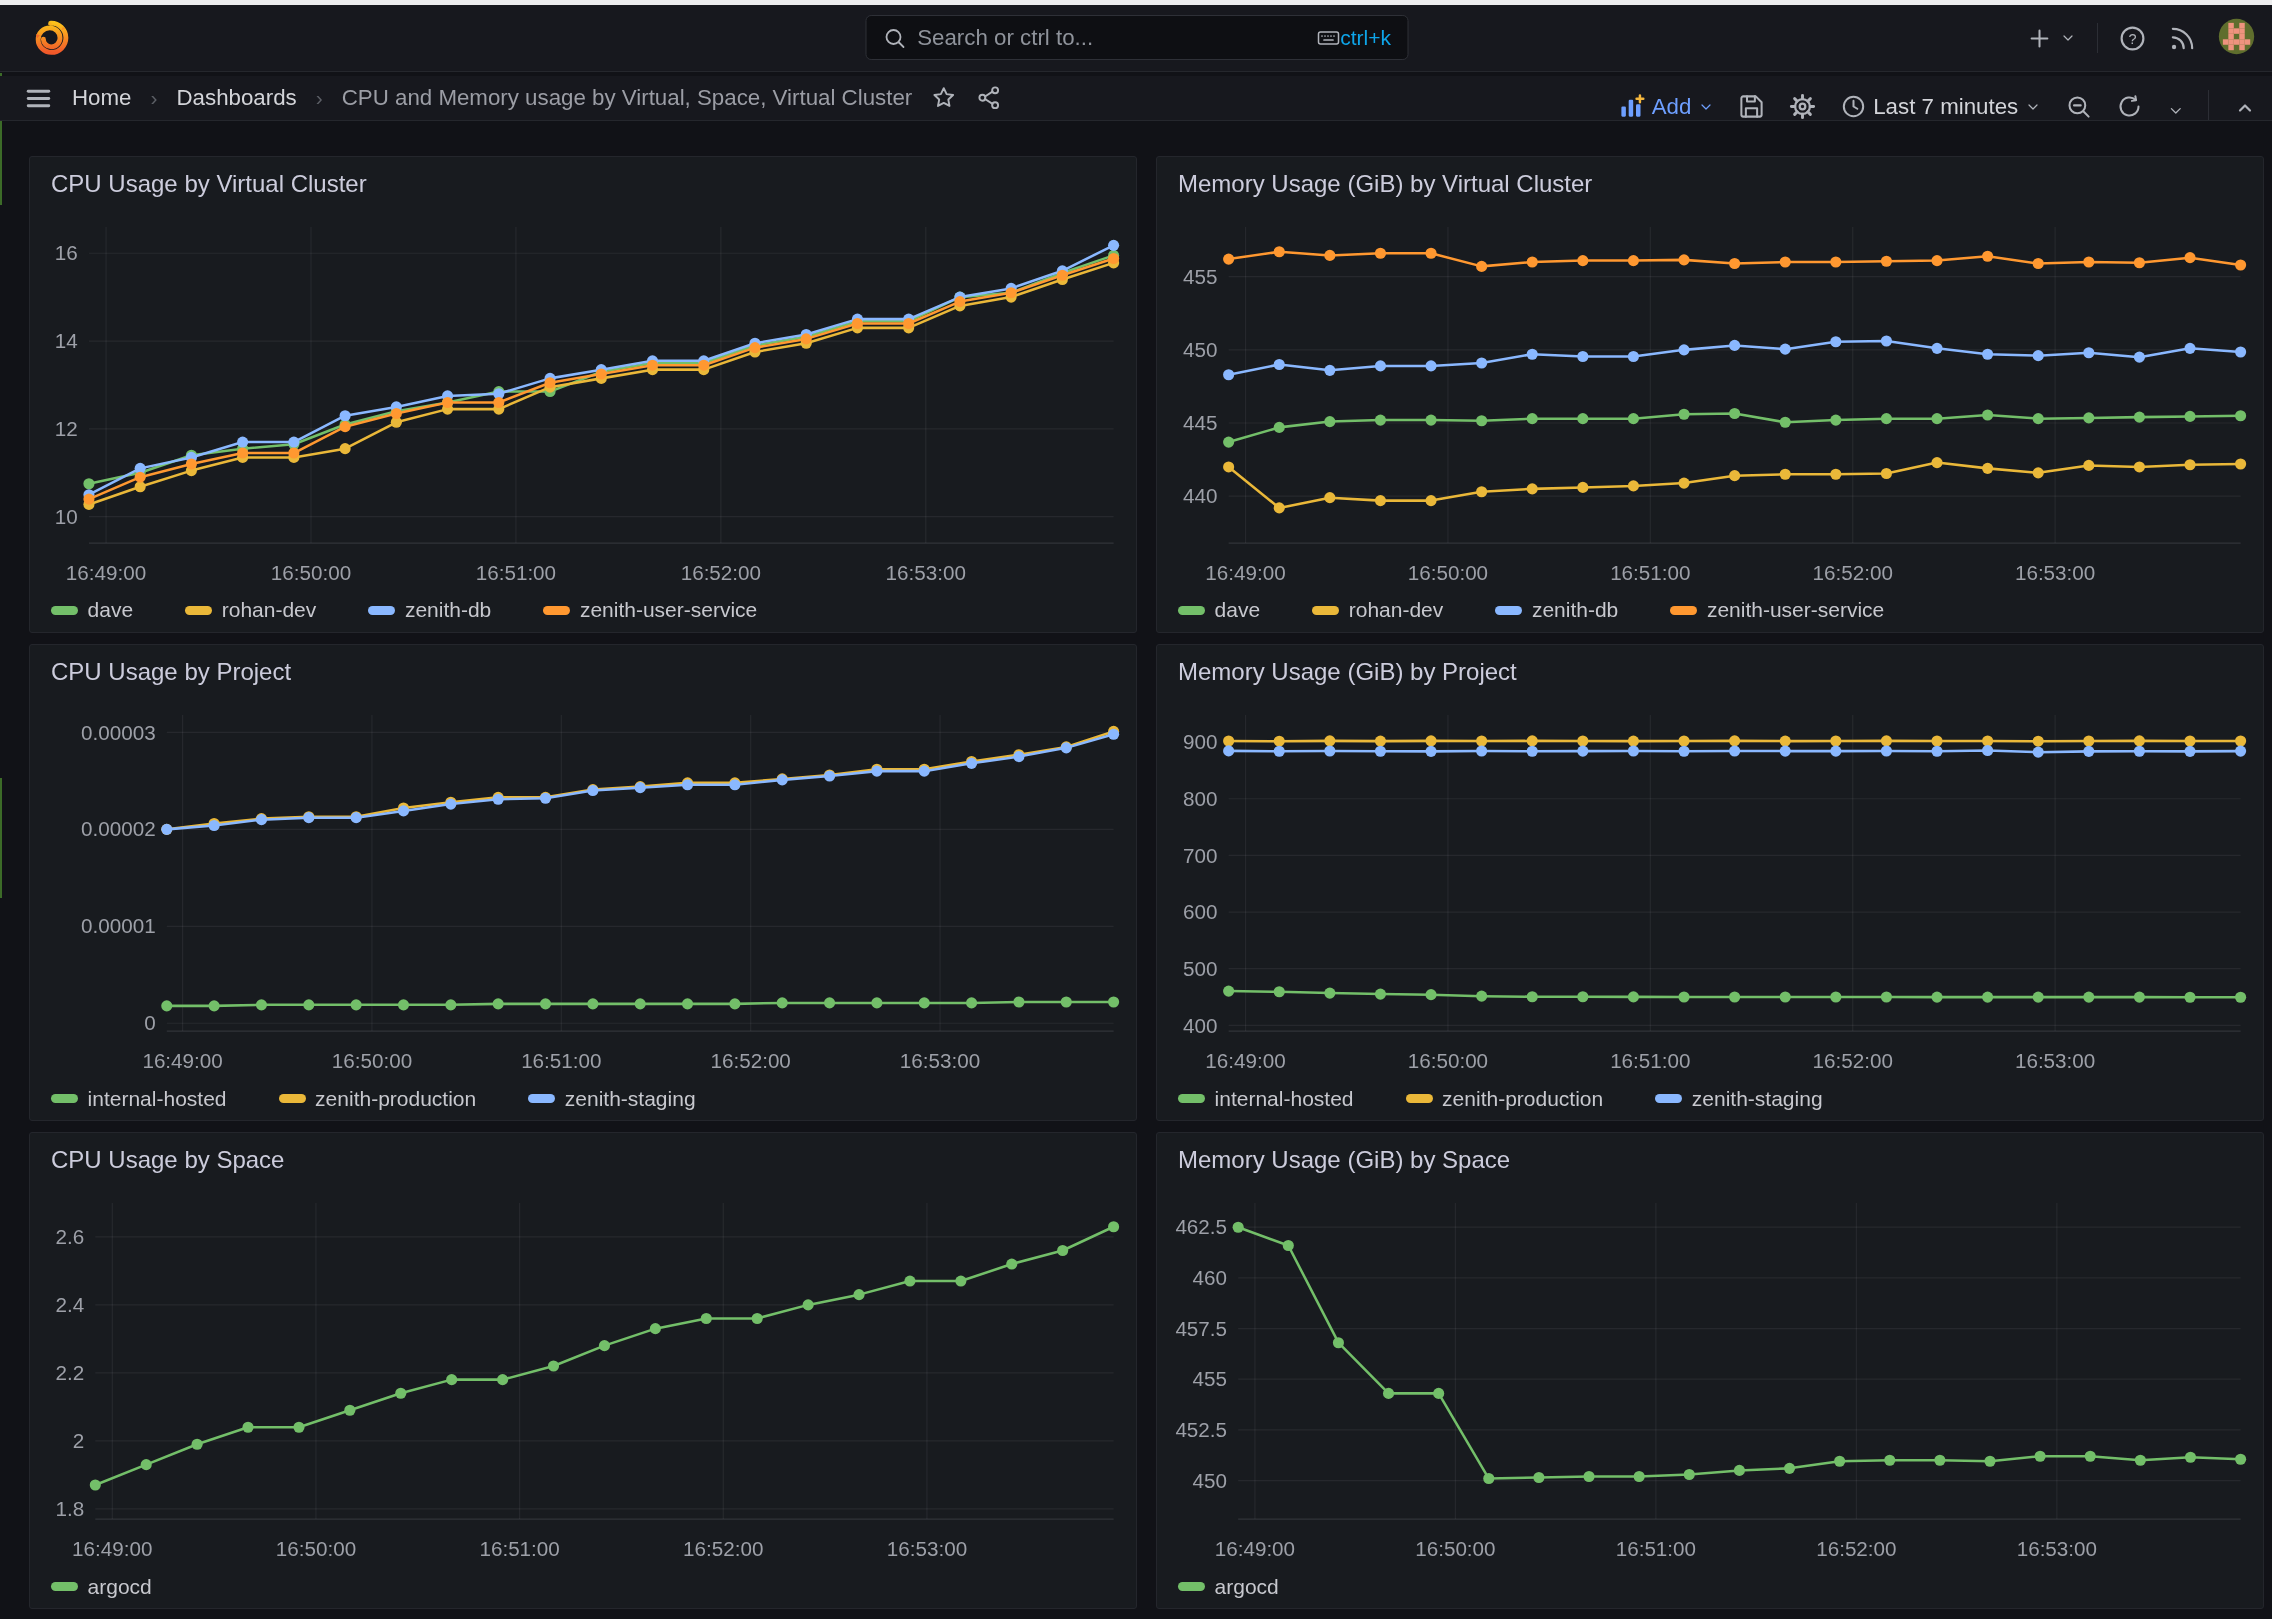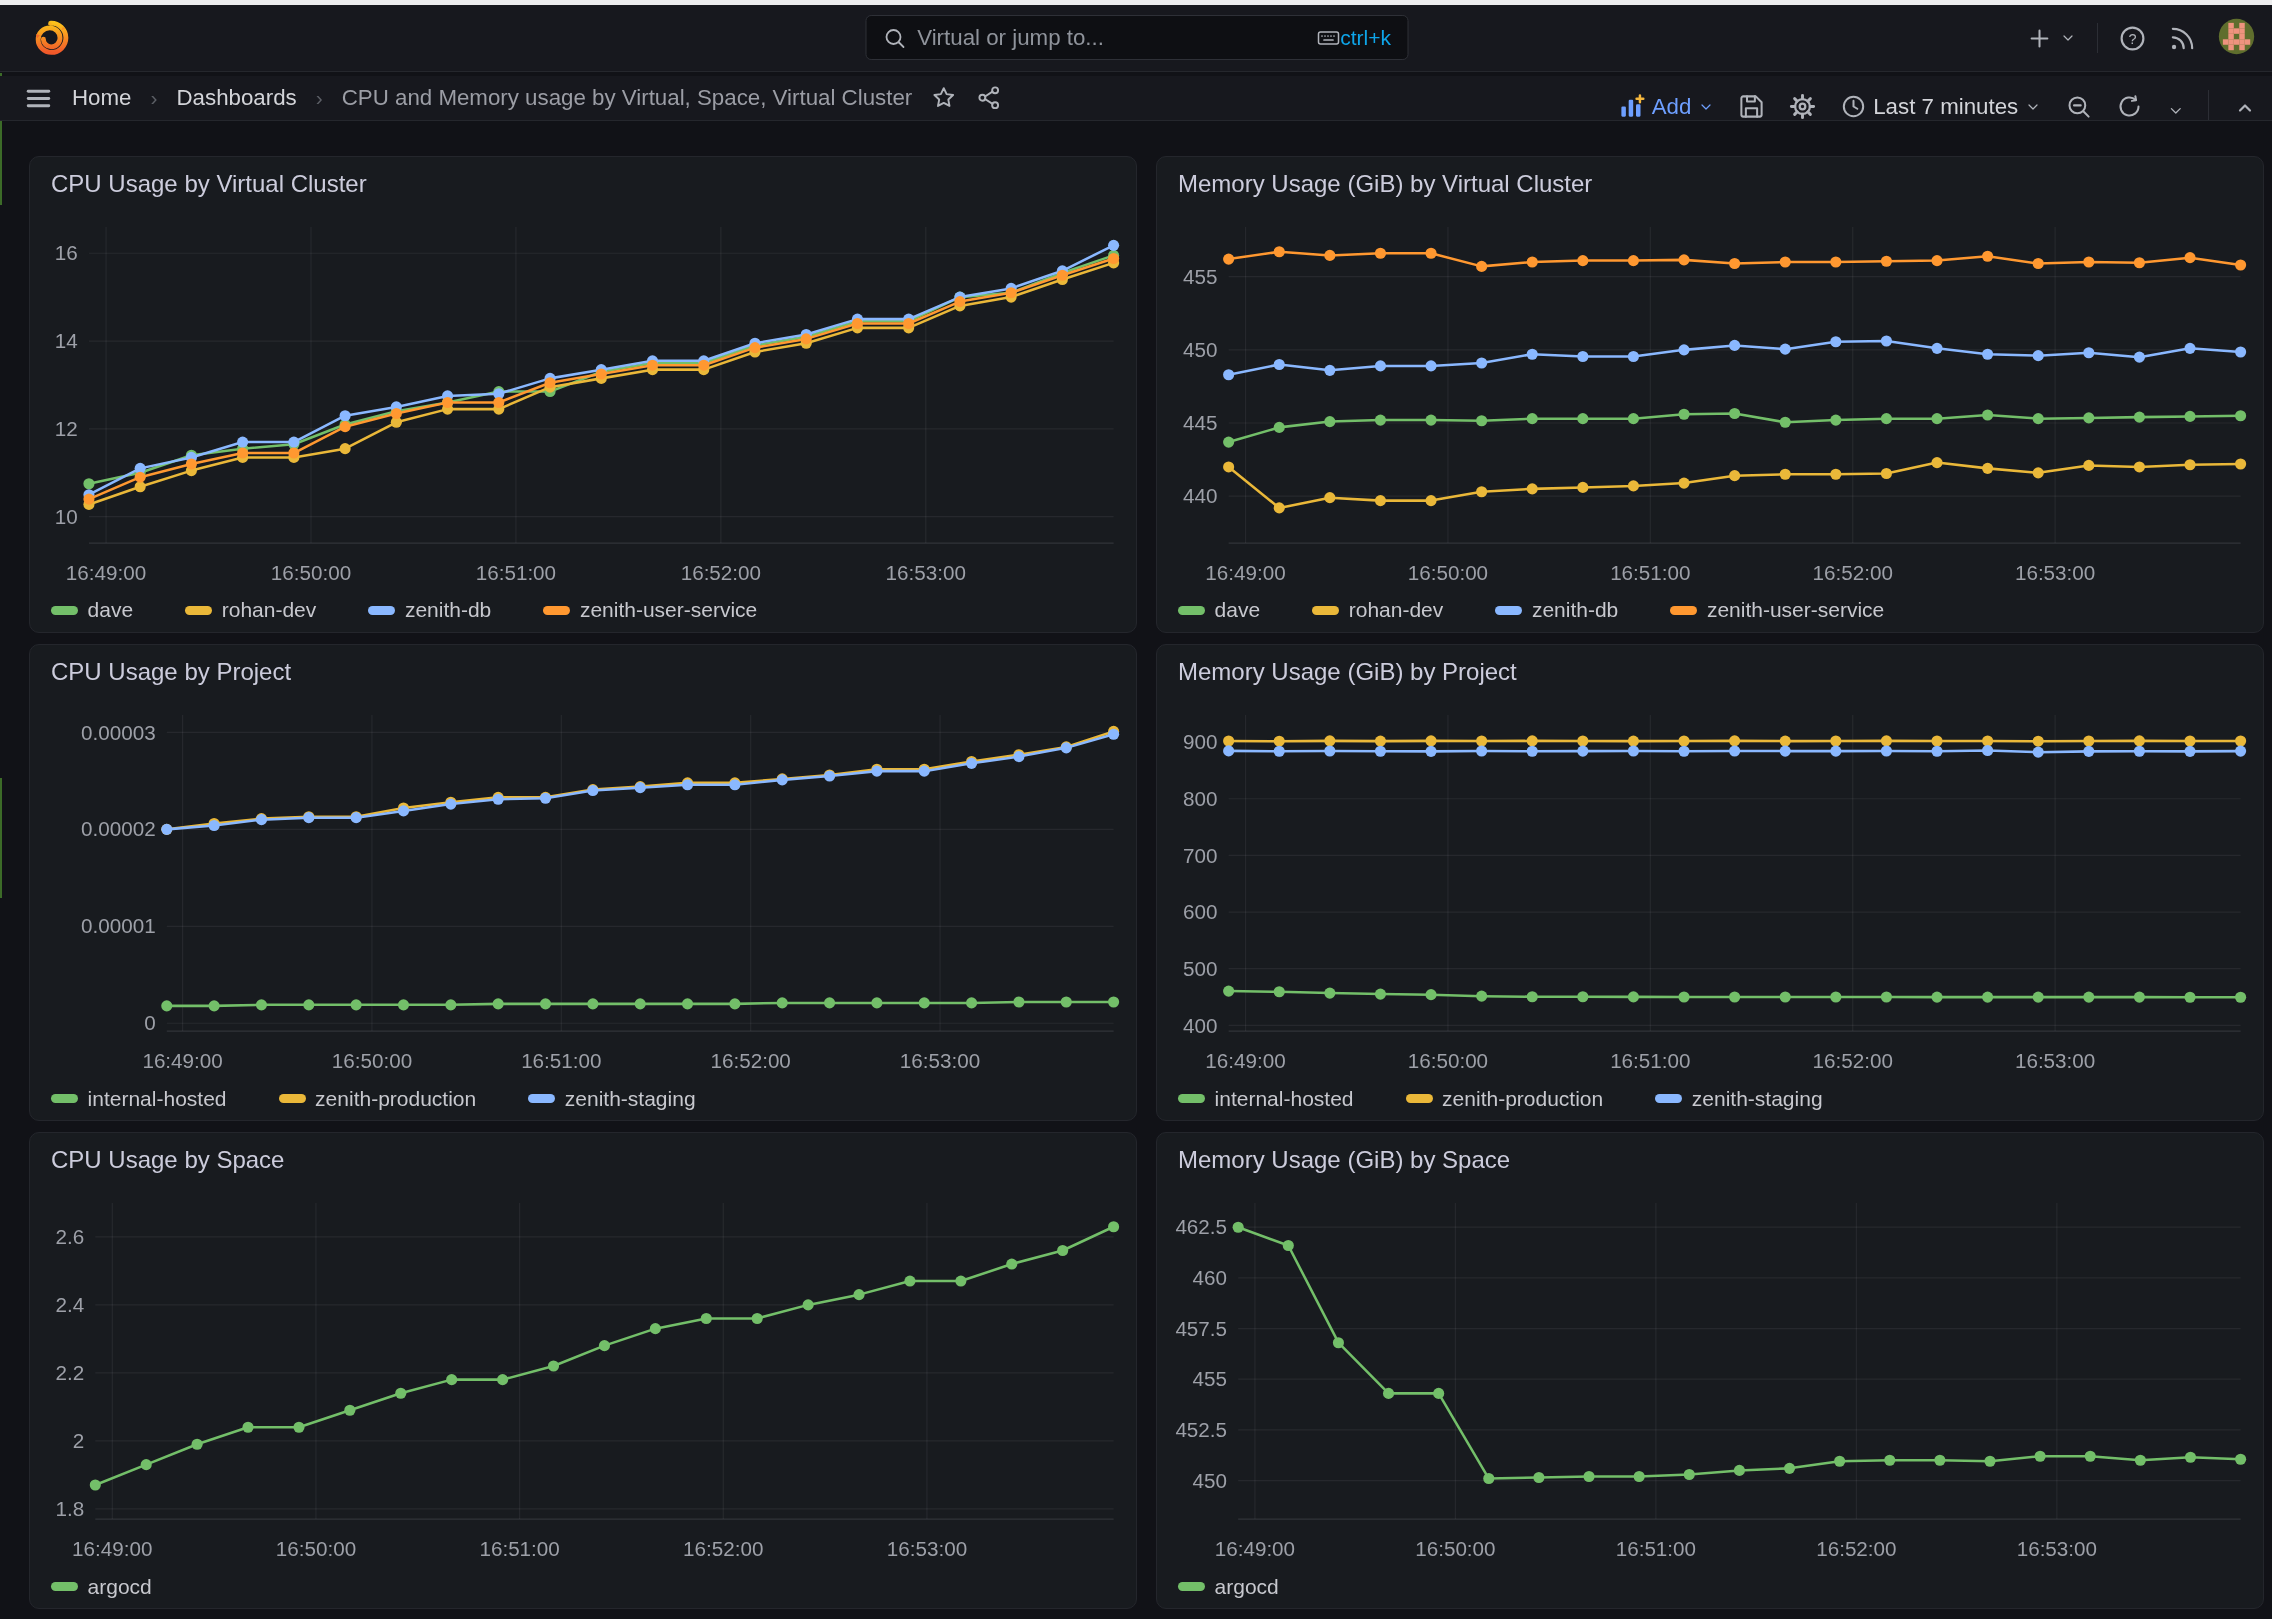--- a/index.html
+++ b/index.html
@@ -16,21 +16,21 @@
   .vdiv{width:0.8px;height:30px;background:#2c2e35;}
   .btn{display:flex;align-items:center;gap:6.4px;cursor:pointer;background:none;border:none;padding:0;}
   .pn-left{position:absolute;left:24px;top:0;height:100%;display:flex;align-items:center;gap:19px;font-size:22.3px;}
   .crumb{color:#d3d4d9;cursor:pointer;}
   .crumb-sep{color:#5c5f66;font-size:21px;}
   .crumb-cur{color:#9b9da5;}
   .pn-right{position:absolute;right:16px;top:0;height:100%;display:flex;align-items:flex-end;gap:24px;}
   .addlbl{color:#6e9fff;font-size:22.3px;font-weight:500;}
   .timelbl{color:#d3d4d9;font-size:22.3px;}
   #panels{position:absolute;left:29px;top:156px;display:grid;grid-template-columns:1108px 1108px;gap:11.2px 19px;}
-  .panel{position:relative;width:1108px;height:477px;background:#181b1f;border:0.8px solid #24262c;border-radius:10px;overflow:hidden;box-sizing:border-box;}
+  .panel{position:relative;width:1108px;height:477px;background:#181b1f;border:0.8px solid #24262c;border-radius:3px;overflow:hidden;box-sizing:border-box;}
   .ptitle{position:absolute;left:21px;top:12.8px;font-size:24px;font-weight:500;color:#ccccdc;cursor:pointer;z-index:2;}
   .chart{position:absolute;left:0;top:0;width:100%;height:100%;}
   .legend{position:absolute;left:21px;bottom:9.6px;display:flex;gap:52px;align-items:center;z-index:2;}
   .litem{display:flex;align-items:center;gap:9.6px;font-size:21px;color:#c7c8ce;cursor:pointer;}
   .pill{width:27px;height:8.8px;border-radius:4.8px;}
 </style>
 </head>
 <body>
 
 <div class="screen">
@@ -50,21 +50,21 @@
         <path d="M11.8 2.6 C 17 2.4 21.4 6.6 21.4 11.9 C 21.4 17 17.3 21.1 12.2 21.1 C 7.6 21.1 3.9 17.4 3.9 12.9 C 3.9 8.8 7.2 5.6 11.2 5.6 C 14.8 5.6 17.7 8.5 17.7 12 C 17.7 15.1 15.2 17.6 12.1 17.6 C 9.4 17.6 7.2 15.4 7.2 12.8" fill="none" stroke="url(#lg)" stroke-width="3.1" stroke-linecap="round"></path>
         <path d="M11.5 1.2l1.2 2.2-2.6.3zM2.6 9.5l2.4.8-1.9 1.8zM20.9 6.2l-2.3.9 1-2.3z" fill="url(#lg)"></path>
       </svg>
     </div>
 
     <div class="search">
       <svg class="ic" viewBox="0 0 24 24" width="24" height="24">
         <circle cx="11" cy="11" r="7"></circle>
           <line x1="16.5" y1="16.5" x2="21" y2="21"></line>
       </svg>
-      <span>Virtual or jump to...</span>
+      <span>Search or ctrl to...</span>
       <span class="short">
         <svg class="ic" viewBox="0 0 24 24" width="24" height="24" style="stroke-width:1.5">
           <rect x="2" y="6" width="20" height="12" rx="2"></rect>
           <path d="M5.5 10h.01M8.5 10h.01M11.5 10h.01M14.5 10h.01M17.5 10h.01M7.5 14h9" stroke-width="1.7"></path>
         </svg>
         <span>ctrl+k</span>
       </span>
     </div>
 
     <div class="nav-right">

